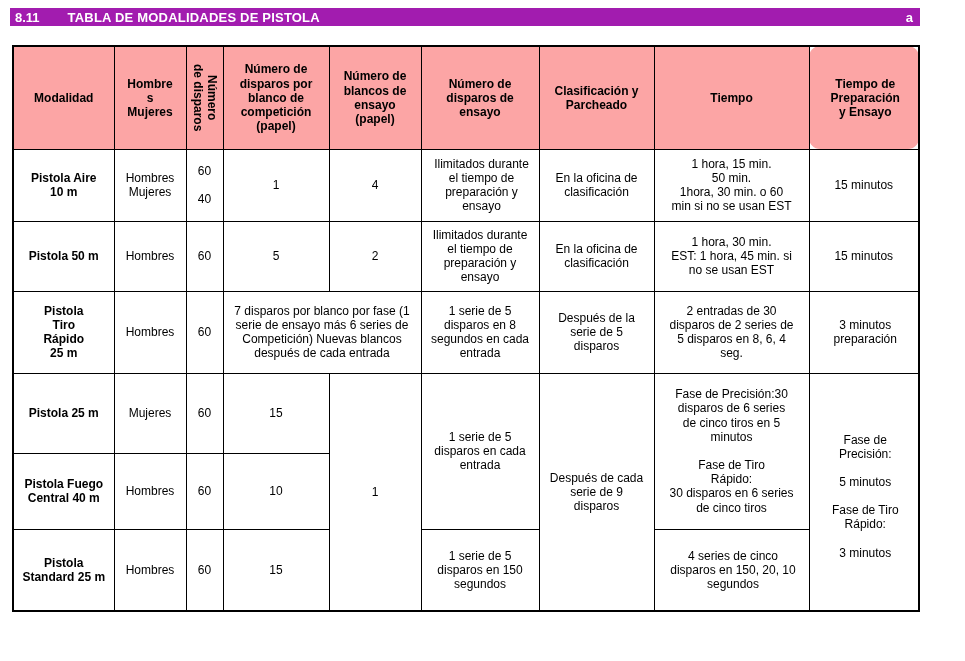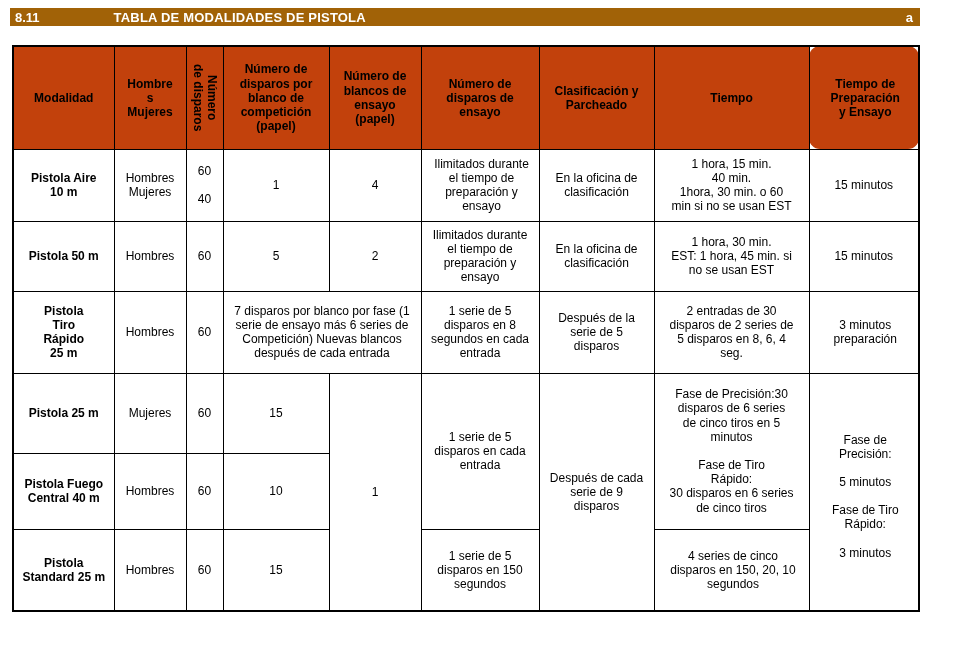--- a/index.html
+++ b/index.html
@@ -5,44 +5,44 @@
   html,body { margin:0; padding:0; background:#ffffff; }
   body {
     width:965px; height:661px;
     font-family:"Liberation Sans", sans-serif;
     color:#000;
   }
   .page { position:relative; width:965px; height:661px; background:#fff; overflow:hidden; }
 
   .title-bar {
     position:absolute; left:10px; top:8px; width:910px; height:18px;
-    background:#a16207; color:#fff;
+    background:#a21caf; color:#fff;
     display:flex; align-items:center;
     font-weight:bold; font-size:13px;
   }
   .title-bar .section { margin-left:5px; }
-  .title-bar .title   { margin-left:74px; letter-spacing:0.2px; }
+  .title-bar .title   { margin-left:28px; letter-spacing:0.2px; }
   .title-bar .right-char { margin-left:auto; margin-right:7px; }
 
   table.mod {
     position:absolute; left:12px; top:45px;
     width:906px;
     border-collapse:collapse; table-layout:fixed;
     border:2px solid #000;
   }
   .mod th, .mod td {
     border:1px solid #000;
     padding:2px 4px;
     font-size:12px; line-height:1.18;
     text-align:center; vertical-align:middle;
     white-space:pre-line;
     overflow:hidden;
   }
   .mod thead tr { height:103px; }
-  .mod th { background:#c2410c; font-weight:bold; }
+  .mod th { background:#fca5a5; font-weight:bold; }
   .mod td.bold { font-weight:bold; }
   .al-left    { text-align:left; padding-left:7px !important;border-radius:11px; }
   .al-justify { text-align:justify; white-space:normal !important; padding-left:6px !important; padding-right:6px !important; }
   .va-top     { vertical-align:top; padding-top:11px !important; }
   .vert {
     writing-mode:vertical-rl;
     white-space:pre-line;
     margin:0 auto;
     height:96px;
     font-weight:bold;
@@ -115,21 +115,21 @@
 40</td>
           <td>1</td>
           <td>4</td>
           <td class="al-left">Ilimitados durante
 el tiempo de
 preparación y
 ensayo</td>
           <td>En la oficina de
 clasificación</td>
           <td>1 hora, 15 min.
-40 min.
+50 min.
 1hora, 30 min. o 60
 min si no se usan EST</td>
           <td>15 minutos</td>
         </tr>
         <tr style="height: 70px;">
           <td class="bold">Pistola 50 m</td>
           <td>Hombres</td>
           <td>60</td>
           <td>5</td>
           <td>2</td>

